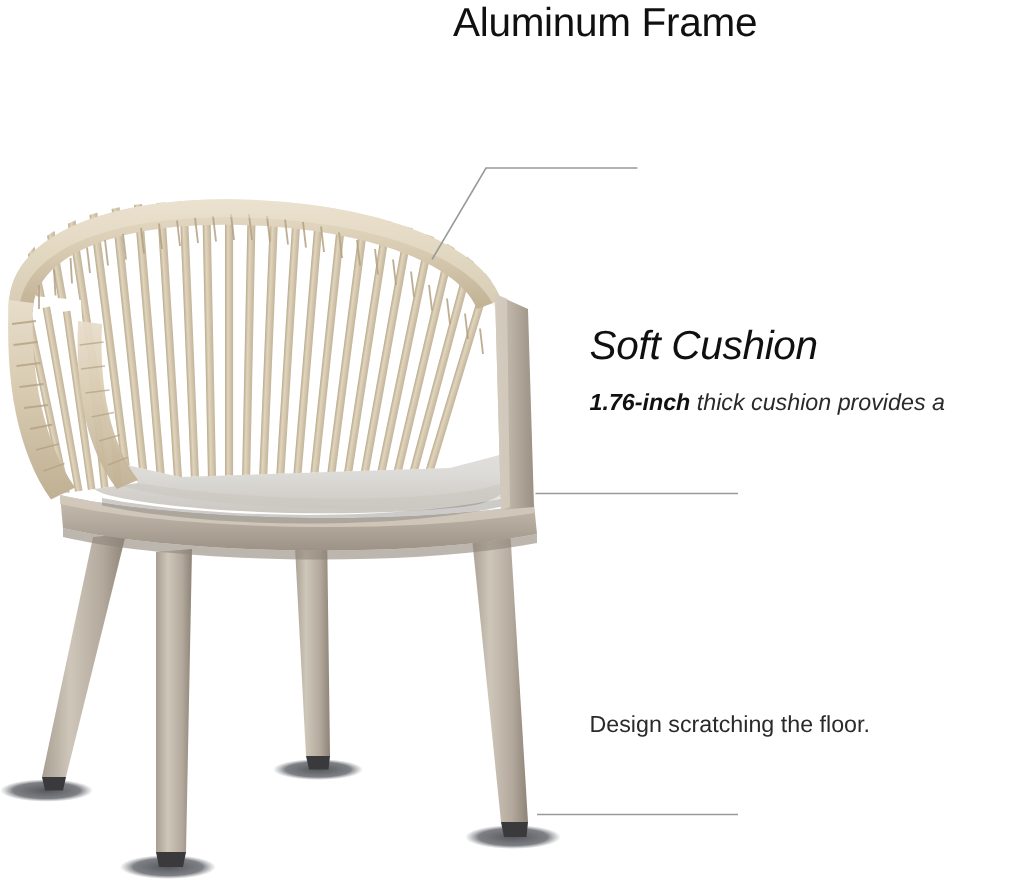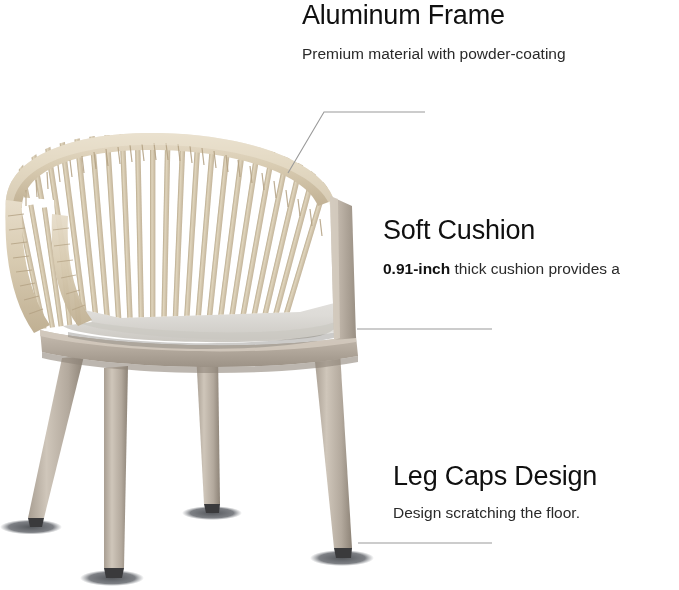--- a/index.html
+++ b/index.html
@@ -12,21 +12,21 @@
   
   .callout{position:absolute;}
   .c-head{font-size:27px;font-weight:400;color:#101010;letter-spacing:-.2px;
           line-height:1.06;white-space:nowrap;}
   .c-body{font-size:15.5px;font-weight:400;color:#2a2a2a;line-height:1.62;
           white-space:nowrap;}
   .c-body .em{font-weight:700;color:#111;}
 
   #callout-frame   {left:302px;top:1px;}
   #callout-frame .c-body{margin-top:11px;}
-  #callout-cushion {left:383px;top:216px;}
+  #callout-cushion {left:393px;top:216px;font-style:italic;}
   #callout-cushion .c-body{margin-top:11px;}
   #callout-legcaps {left:393px;top:462px;}
   #callout-legcaps .c-body{margin-top:9px;}
 
   
   #art{position:absolute;left:0;top:0;width:679px;height:590px;}
 </style>
 </head>
 <body>
 
@@ -245,31 +245,29 @@
     <g stroke="#9a9a9a" stroke-width="1.1" fill="none" shape-rendering="geometricPrecision">
       <path d="M425,112 L324,112 L288,173"></path>
       <path d="M492,329 L357,329"></path>
       <path d="M492,543 L358,543"></path>
     </g>
   </svg>
 
   <div class="callout" id="callout-frame">
     <div class="c-head">Aluminum Frame</div>
     <div class="c-body">
-      <div>Premium material with powder-coating</div>
     </div>
   </div>
 
   <div class="callout" id="callout-cushion">
     <div class="c-head">Soft Cushion</div>
     <div class="c-body">
-      <div><span class="em">0.91-inch</span><span> thick cushion provides a</span></div>
+      <div><span class="em">1.76-inch</span><span> thick cushion provides a</span></div>
     </div>
   </div>
 
   <div class="callout" id="callout-legcaps">
-    <div class="c-head">Leg Caps Design</div>
     <div class="c-body">
       <div>Design scratching the floor.</div>
     </div>
   </div>
 
 </div>
 
 </body></html>

